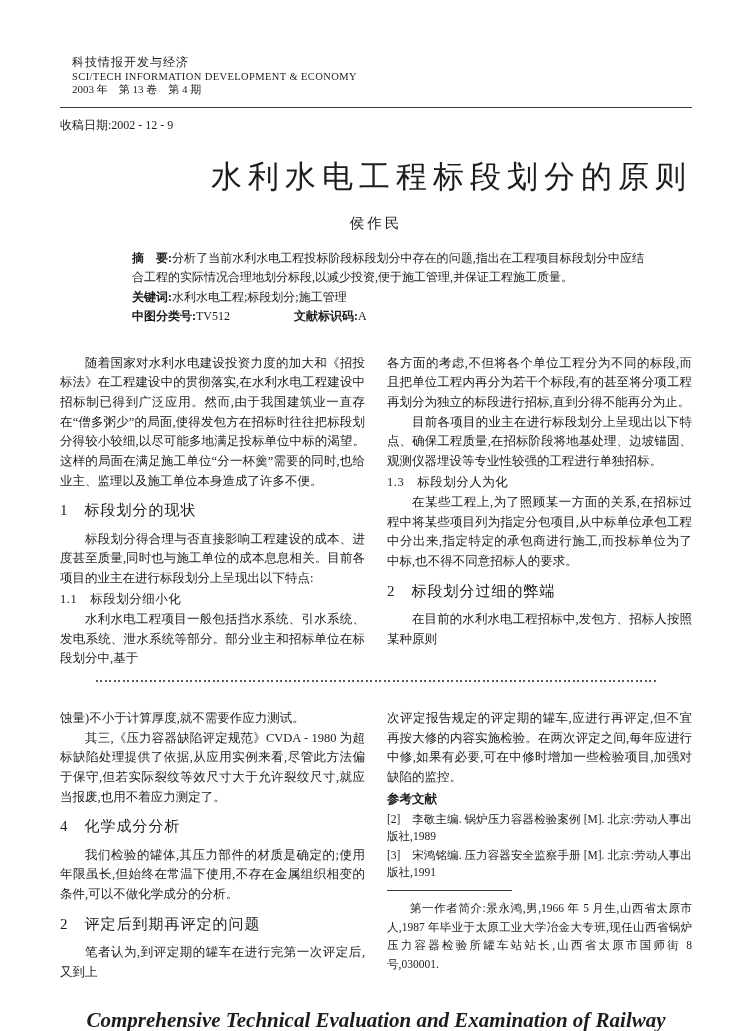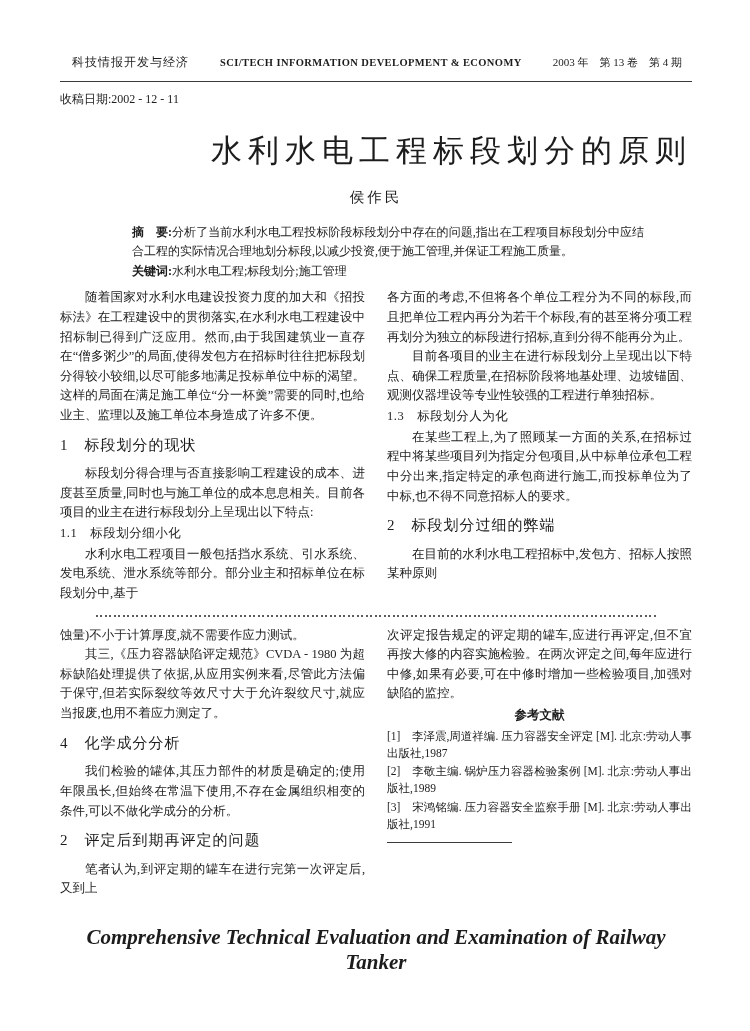--- a/index.html
+++ b/index.html
@@ -6,46 +6,46 @@
   html,body { width:750px; height:1031px; overflow:hidden; background:#ffffff; }
   body {
     font-family:"Liberation Serif","DejaVu Serif",serif;
     color:#1c1c1c;
     -webkit-font-smoothing:antialiased;
   }
   .page { padding:54px 58px 0 60px; }
 
   
   .header-row { display:flex; justify-content:space-between; align-items:baseline;
-    padding:0 10px 10px 12px; border-bottom:1.5px solid #3a3a3a; }
+    padding:0 10px 10px 12px; border-bottom:1.5px solid #3a3a3a;flex-direction:column; }
   .journal-cn { font-size:12px; letter-spacing:1px; }
-  .journal-en { font-size:10.5px; letter-spacing:0.4px; font-weight:700; }
+  .journal-en { font-size:10.5px; letter-spacing:0.4px; font-weight:400; }
   .issue-info { font-size:11px; }
   .meta-row { display:flex; justify-content:space-between; margin-top:9px; font-size:12px; }
 
   
   .cn-title { margin-top:22px; text-align:right; font-size:31px; font-weight:500;
     letter-spacing:6px; }
   .cn-author { margin-top:16px; text-align:center; font-size:14.5px; letter-spacing:3px; }
 
   .abstract-wrap { margin:16px 48px 0 72px; font-size:12px; line-height:1.62;
     text-align:justify; }
   .abstract-wrap p { margin:0; }
   .lab { font-weight:700; }
   .clc-line .gap { display:inline-block; width:64px; }
 
   
-  .columns { display:flex; gap:22px; margin-top:7px; }
+  .columns { display:flex; gap:22px; margin-top:27px; }
   .col { width:308px; font-size:12.5px; line-height:1.57; text-align:justify; }
   .blk { margin:0; }
   .blk.para { text-indent:2em; }
   .blk.cont { text-indent:0; }
   .blk.heading { font-size:15px; font-weight:500; margin:8px 0 7px; letter-spacing:1px; }
   .blk.subheading { margin:1px 0; letter-spacing:0.5px; }
-  .blk.refhead { text-align:center; font-weight:700; font-size:12.5px; margin:2px 0; }
+  .blk.refhead { font-weight:700; font-size:12.5px; margin:2px 0; }
   .blk.ref { font-size:11.5px; line-height:1.5; text-align:justify; margin:1px 0; }
   .blk.rule { border-top:1px solid #3a3a3a; width:125px; height:0; margin:9px 0 8px; }
   .blk.bio { font-size:11.5px; line-height:1.62; text-indent:2em; text-align:justify; }
 
   
   .divider { margin:10px 36px 9px 36px; height:3px;
     background-image:repeating-linear-gradient(90deg,#5c5c5c 0 2px,transparent 2px 4px,
       #5c5c5c 4px 6px,transparent 6px 9px);
     background-size:100% 2px; background-position:0 1px; background-repeat:no-repeat; }
 
@@ -57,29 +57,30 @@
 
 <div class="page">
 
   <div class="header-row">
     <span class="journal-cn">科技情报开发与经济</span>
     <span class="journal-en">SCI/TECH INFORMATION DEVELOPMENT &amp; ECONOMY</span>
     <span class="issue-info">2003 年　第 13 卷　第 4 期</span>
   </div>
 
   <div class="meta-row">
-    <span>收稿日期:2002 - 12 - 11</span>
+    <span>收稿日期:2002 - 12 - 9</span>
   </div>
 
   <h1 class="cn-title">水利水电工程标段划分的原则</h1>
   <div class="cn-author">侯作民</div>
 
   <div class="abstract-wrap">
     <p><span class="lab">摘　要:</span><span>分析了当前水利水电工程投标阶段标段划分中存在的问题,指出在工程项目标段划分中应结合工程的实际情况合理地划分标段,以减少投资,便于施工管理,并保证工程施工质量。</span></p>
     <p><span class="lab">关键词:</span><span>水利水电工程;标段划分;施工管理</span></p>
+    <p class="clc-line"><span class="lab">中图分类号:</span><span>TV512</span><span class="gap"></span><span class="lab">文献标识码:</span><span>A</span></p>
   </div>
 
   <div class="columns">
     <div class="col">
         <div class="blk para">随着国家对水利水电建设投资力度的加大和《招投标法》在工程建设中的贯彻落实,在水利水电工程建设中招标制已得到广泛应用。然而,由于我国建筑业一直存在“僧多粥少”的局面,使得发包方在招标时往往把标段划分得较小较细,以尽可能多地满足投标单位中标的渴望。这样的局面在满足施工单位“分一杯羹”需要的同时,也给业主、监理以及施工单位本身造成了许多不便。</div>
         <div class="blk heading">1　标段划分的现状</div>
         <div class="blk para">标段划分得合理与否直接影响工程建设的成本、进度甚至质量,同时也与施工单位的成本息息相关。目前各项目的业主在进行标段划分上呈现出以下特点:</div>
         <div class="blk subheading">1.1　标段划分细小化</div>
         <div class="blk para">水利水电工程项目一般包括挡水系统、引水系统、发电系统、泄水系统等部分。部分业主和招标单位在标段划分中,基于</div>
       </div>
@@ -100,22 +101,22 @@
         <div class="blk cont">蚀量)不小于计算厚度,就不需要作应力测试。</div>
         <div class="blk para">其三,《压力容器缺陷评定规范》CVDA - 1980 为超标缺陷处理提供了依据,从应用实例来看,尽管此方法偏于保守,但若实际裂纹等效尺寸大于允许裂纹尺寸,就应当报废,也用不着应力测定了。</div>
         <div class="blk heading">4　化学成分分析</div>
         <div class="blk para">我们检验的罐体,其压力部件的材质是确定的;使用年限虽长,但始终在常温下使用,不存在金属组织相变的条件,可以不做化学成分的分析。</div>
         <div class="blk heading">2　评定后到期再评定的问题</div>
         <div class="blk para">笔者认为,到评定期的罐车在进行完第一次评定后,又到上</div>
       </div>
     <div class="col">
         <div class="blk cont">次评定报告规定的评定期的罐车,应进行再评定,但不宜再按大修的内容实施检验。在两次评定之间,每年应进行中修,如果有必要,可在中修时增加一些检验项目,加强对缺陷的监控。</div>
         <div class="blk refhead">参考文献</div>
-        <div class="blk ref">[1]　李泽震,周道祥编. 压力容器安全评定 [M]. 北京:劳动人事出版社,1987</div>
         <div class="blk ref">[2]　李敬主编. 锅炉压力容器检验案例 [M]. 北京:劳动人事出版社,1989</div>
         <div class="blk ref">[3]　宋鸿铭编. 压力容器安全监察手册 [M]. 北京:劳动人事出版社,1991</div>
         <div class="blk rule"></div>
+        <div class="blk bio">第一作者简介:景永鸿,男,1966 年 5 月生,山西省太原市人,1987 年毕业于太原工业大学冶金大专班,现任山西省锅炉压力容器检验所罐车站站长,山西省太原市国师街 8 号,030001.</div>
       </div>
   </div>
 
   <h2 class="en-title">Comprehensive Technical Evaluation and Examination of Railway Tanker</h2>
 
 </div>
 
 </body></html>

